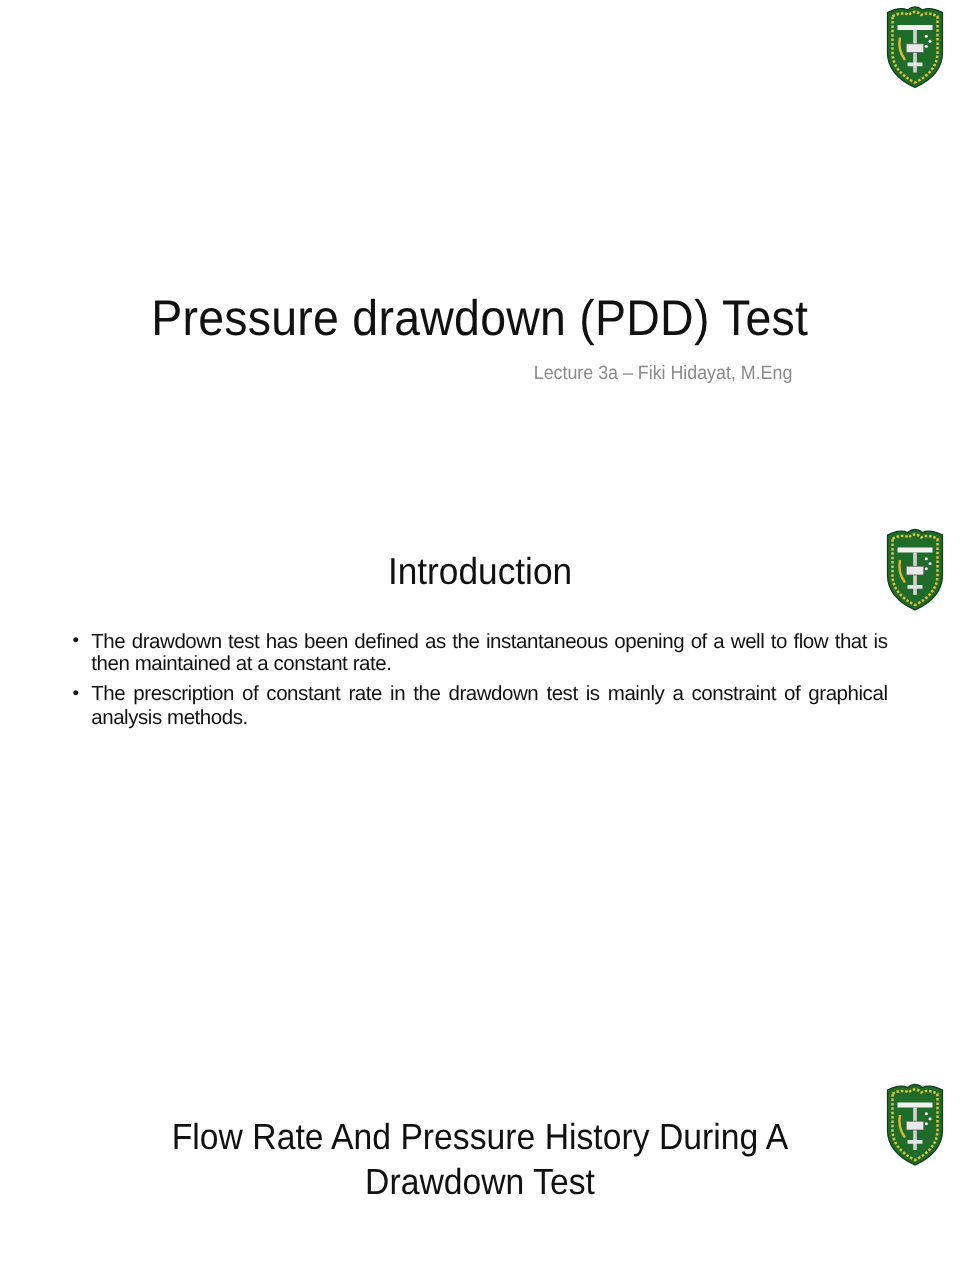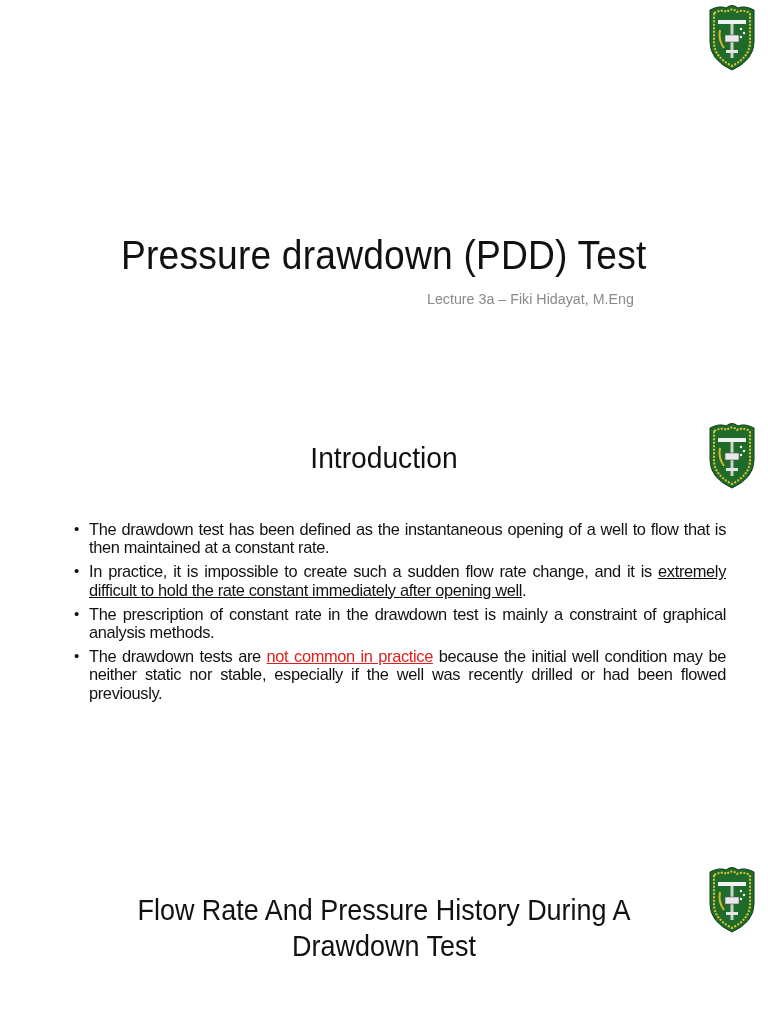--- a/index.html
+++ b/index.html
@@ -26,21 +26,21 @@
   }
   .section-title {
     position: absolute; left: 0; width: 768px; text-align: center;
     font-size: 30px; font-weight: 300; color: #111;
   }
   #slide2 .section-title { top: 23px; transform: scaleX(0.94); }
   #slide3 .section-title { top: 30px; line-height: 36px; font-size: 29px; transform: scaleX(0.93); }
 
   .bullets {
     position: absolute; left: 58px; top: 86px; width: 652px;
-    margin: 16px; padding: 0; list-style: none;
+    margin: 0; padding: 0; list-style: none;
   }
   .bullets li {
     position: relative; padding-left: 15px; margin-bottom: 6px;
     font-size: 16.4px; line-height: 18.2px; text-align: justify;
     letter-spacing: -0.35px; word-spacing: 0px;
     font-family: "Liberation Sans Narrow", "Liberation Sans", sans-serif;
   }
   .bullets li::before {
     content: "•"; position: absolute; left: 0; top: 0; font-size: 15px;
   }
@@ -78,27 +78,21 @@
 <section class="slide" id="slide2">
   <svg class="emblem" style="top:2px">
       <use href="#crest"></use>
     </svg>
   <div class="section-title">Introduction</div>
   <ul class="bullets">
     <li>
       <span>The drawdown test has been defined as the instantaneous opening of a well to flow that is then maintained at a constant rate.</span>
     </li>
     <li>
-      <span>In practice, it is impossible to create such a sudden flow rate change, and it is </span><span class="u">extremely difficult to hold the rate constant immediately after opening well</span><span>.</span>
-    </li>
-    <li>
       <span>The prescription of constant rate in the drawdown test is mainly a constraint of graphical analysis methods.</span>
-    </li>
-    <li>
-      <span>The drawdown tests are </span><span class="red">not common in practice</span><span> because the initial well condition may be neither static nor stable, especially if the well was recently drilled or had been flowed previously.</span>
     </li>
   </ul>
 </section>
 
 <section class="slide" id="slide3">
   <svg class="emblem" style="top:2px">
       <use href="#crest"></use>
     </svg>
   <div class="section-title">
     <div>Flow Rate And Pressure History During A</div>

